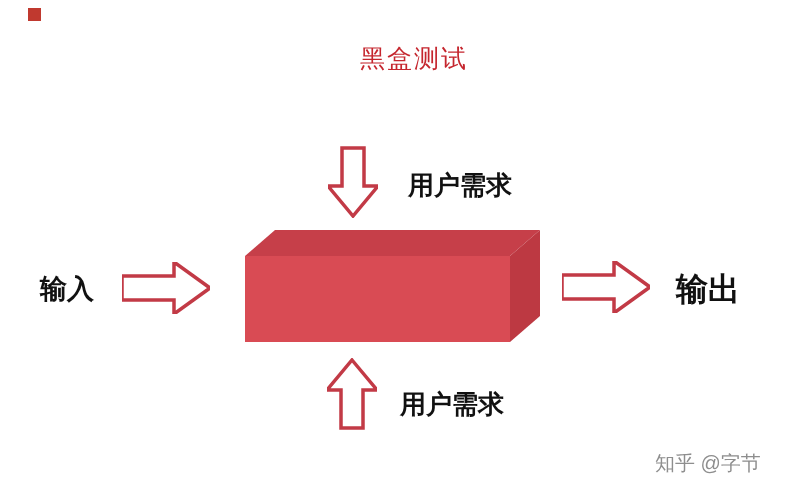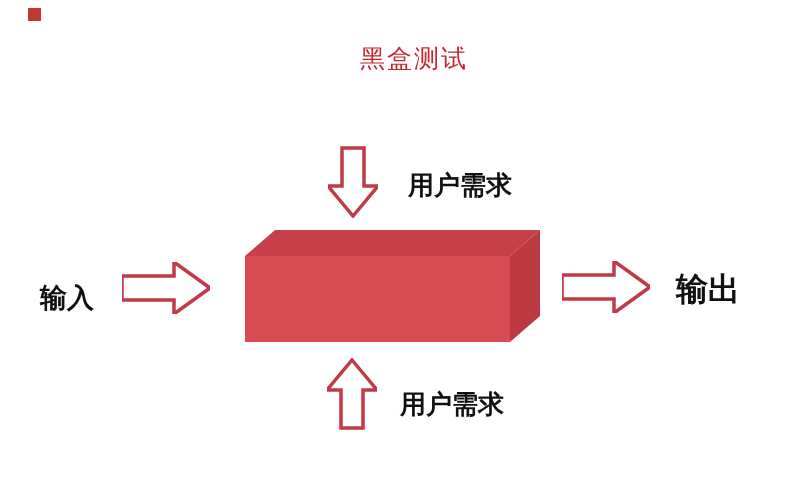--- a/index.html
+++ b/index.html
@@ -34,21 +34,21 @@
   }
 
   .diagram-label {
     font-size: 26px;
     font-weight: 700;
     color: #111111;
     white-space: nowrap;
     line-height: 36px;
   }
   .label-user-req   { left: 408px; top: 167px; }
-  .label-input      { left: 40px;  top: 271px; font-size: 27px; margin-top: 9px; }
+  .label-input      { left: 40px;  top: 271px; font-size: 27px; }
   .label-output     { left: 676px; top: 271px; font-size: 32px; }
   .label-event      { left: 400px; top: 386px; }
 
   .arrow-down  { left: 328px; top: 146px; width: 50px; height: 72px; }
   .arrow-up    { left: 327px; top: 358px; width: 50px; height: 72px; }
   .arrow-right-left-side  { left: 122px; top: 262px; width: 88px; height: 52px; }
   .arrow-right-right-side { left: 562px; top: 261px; width: 88px; height: 52px; }
 
   .box3d { left: 245px; top: 230px; width: 295px; height: 112px; }
 
@@ -91,14 +91,15 @@
   </svg>
 
   <div class="abs diagram-label label-output">输出</div>
 
   <svg class="abs arrow-up" viewBox="0 0 50 72">
     <polygon points="25,2 50,32 36,32 36,70 14,70 14,32 0,32" fill="#ffffff" stroke-width="3.5" stroke-linejoin="miter" stroke="#c23a46"></polygon>
   </svg>
 
   <div class="abs diagram-label label-event">用户需求</div>
 
+  <div class="abs watermark">知乎 @字节</div>
 
 </div>
 
 </body></html>

